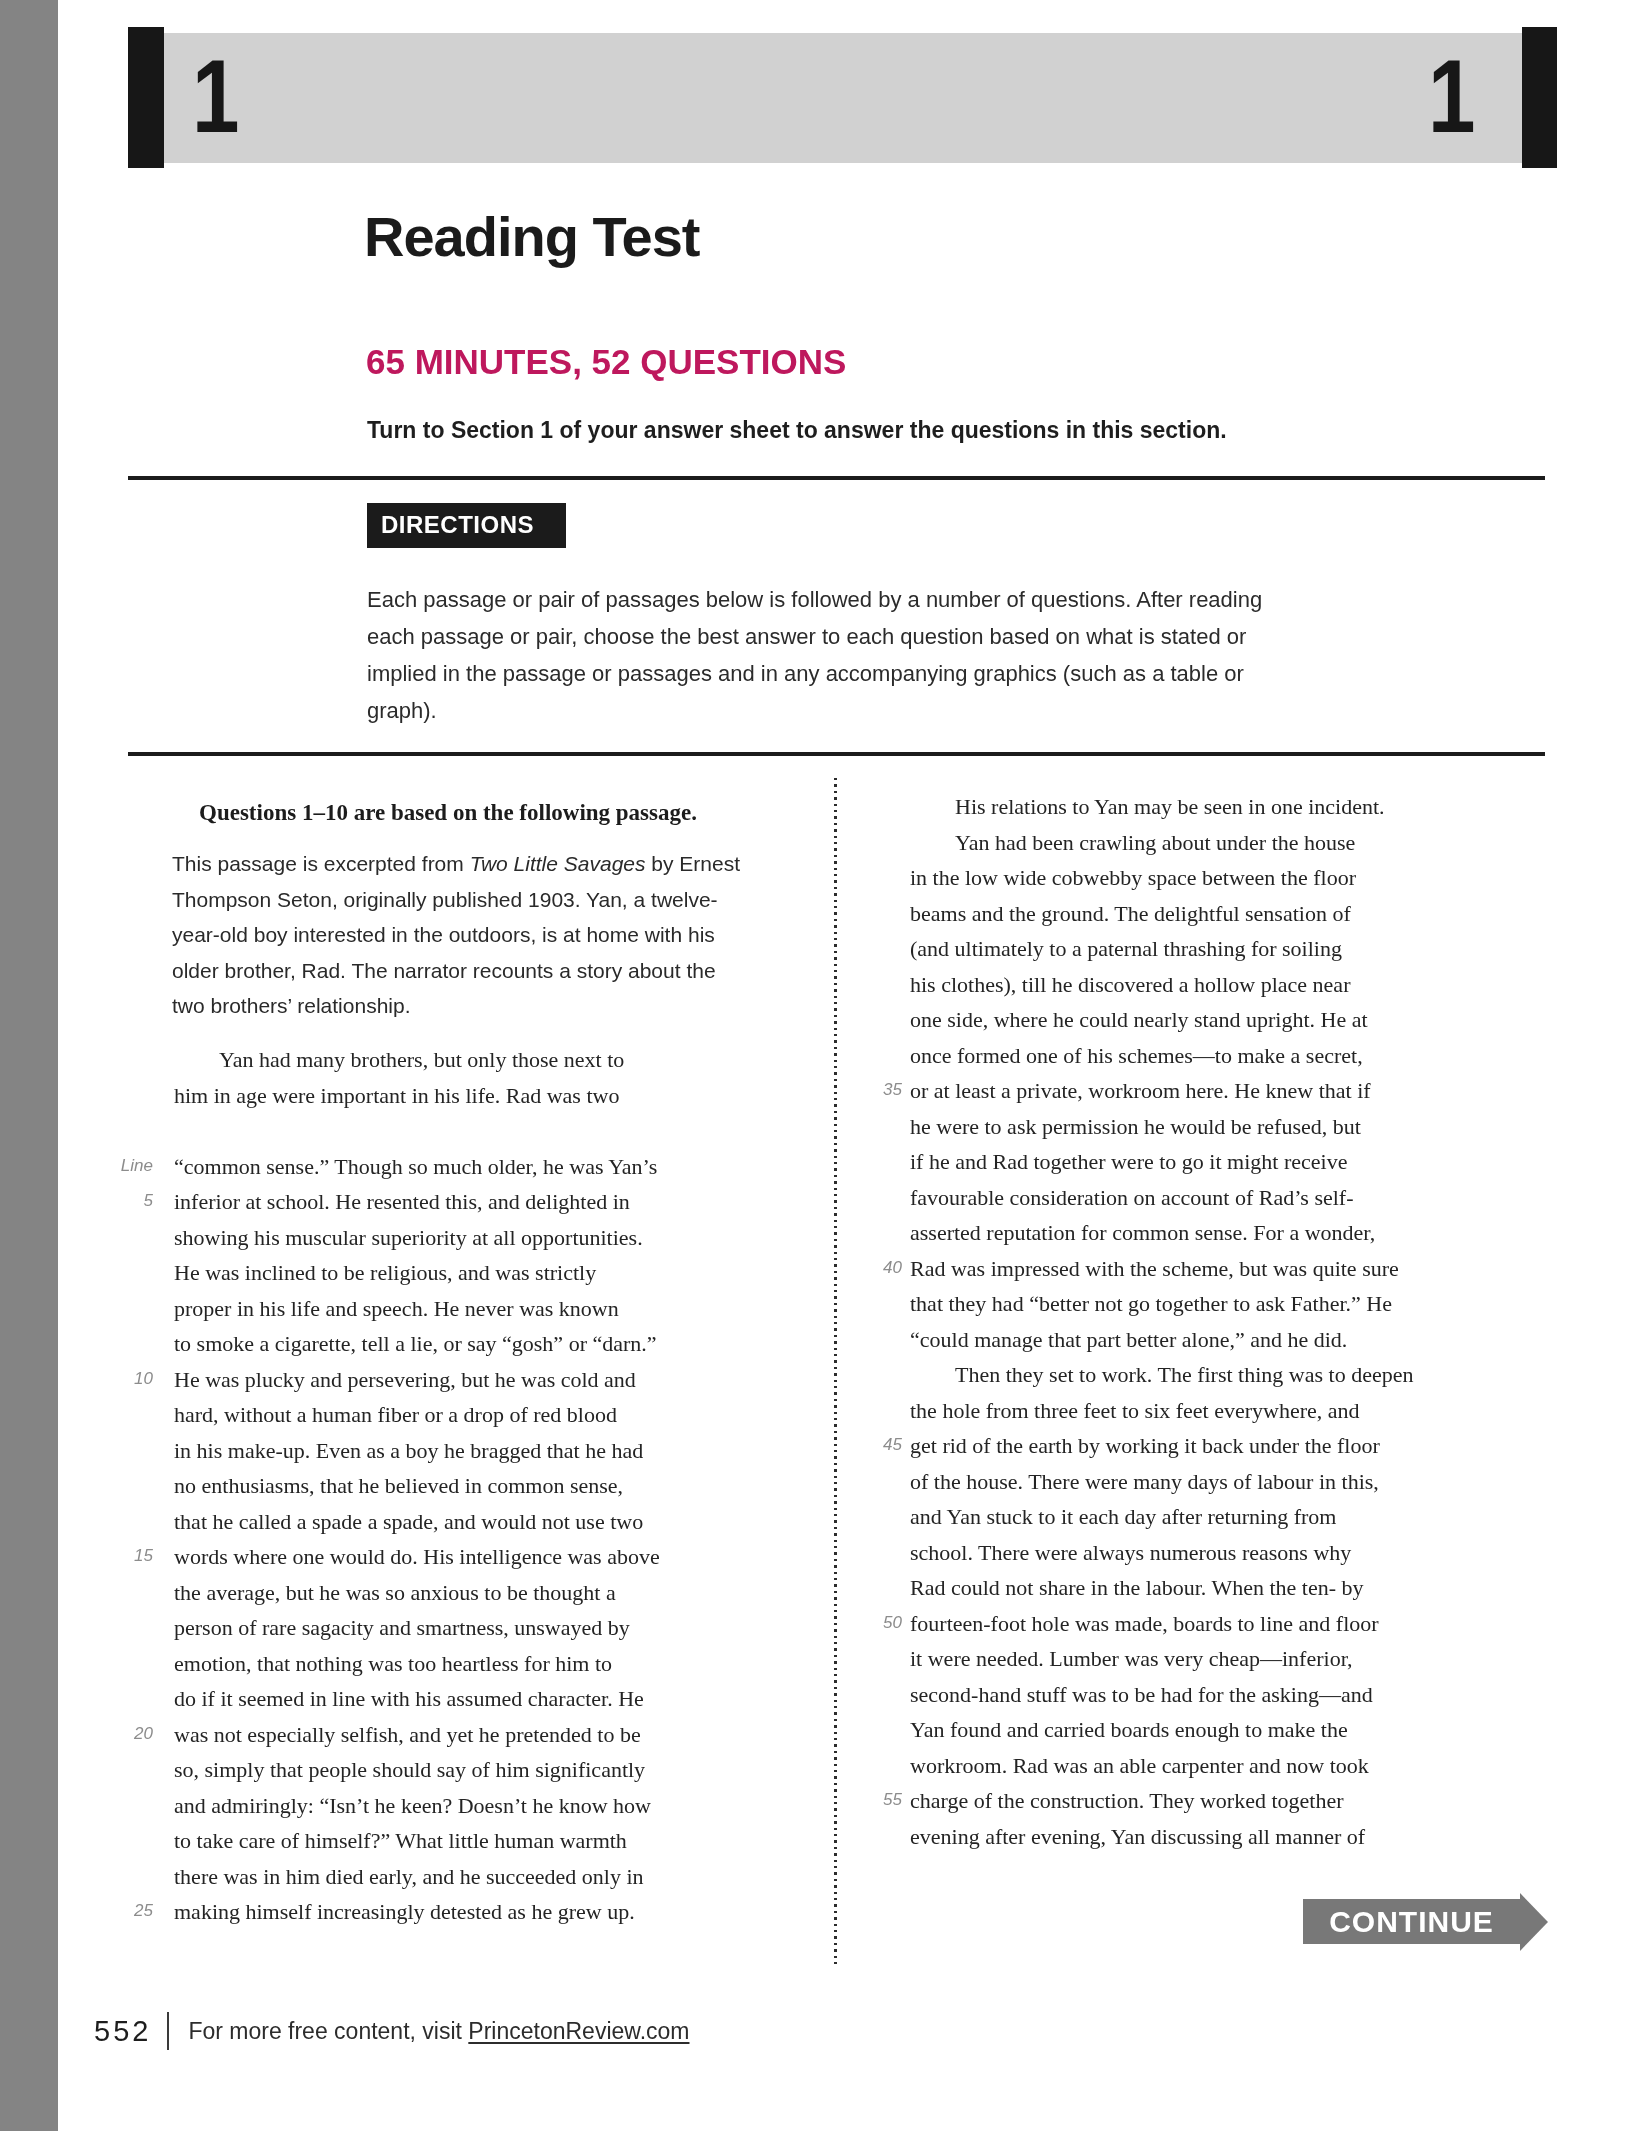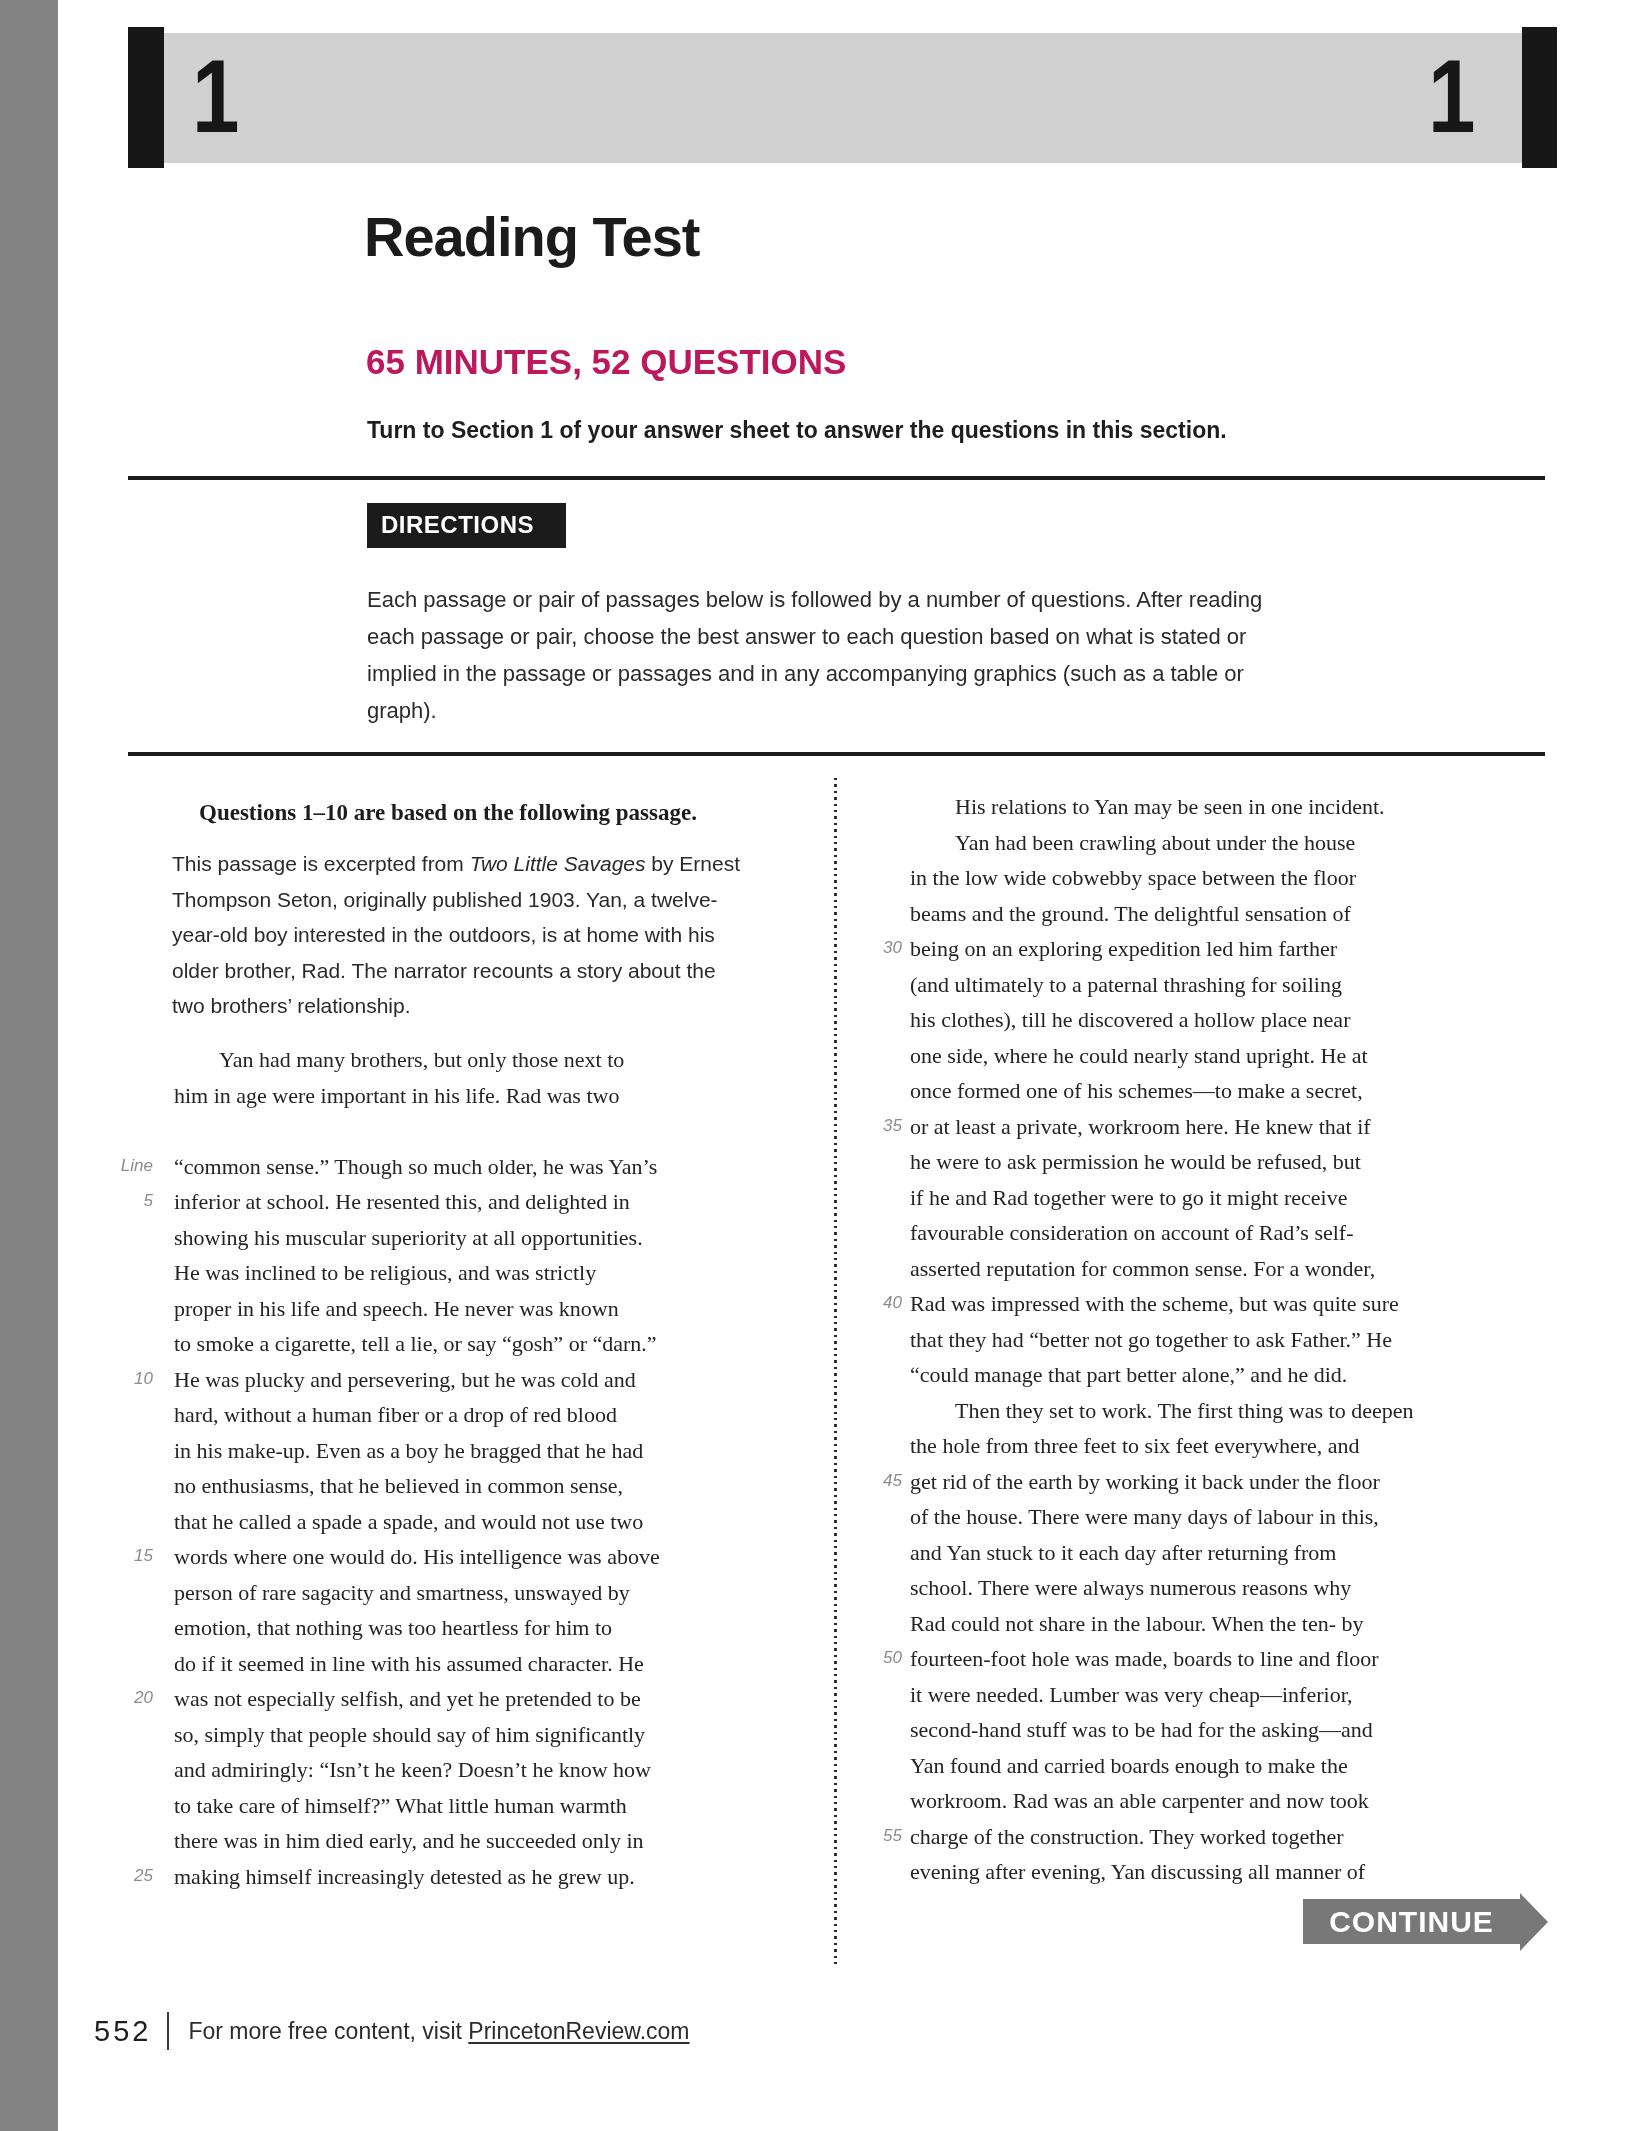--- a/index.html
+++ b/index.html
@@ -157,20 +157,24 @@
         <div class="pline">
           <span class="ln"></span>
           <span class="lt">that he called a spade a spade, and would not use two</span>
         </div>
         <div class="pline">
           <span class="ln">15</span>
           <span class="lt">words where one would do. His intelligence was above</span>
         </div>
         <div class="pline">
           <span class="ln"></span>
+          <span class="lt">the average, but he was so anxious to be thought a</span>
+        </div>
+        <div class="pline">
+          <span class="ln"></span>
           <span class="lt">person of rare sagacity and smartness, unswayed by</span>
         </div>
         <div class="pline">
           <span class="ln"></span>
           <span class="lt">emotion, that nothing was too heartless for him to</span>
         </div>
         <div class="pline">
           <span class="ln"></span>
           <span class="lt">do if it seemed in line with his assumed character. He</span>
         </div>
@@ -213,24 +217,20 @@
           <span class="ln"></span>
           <span class="lt ind">Yan had been crawling about under the house</span>
         </div>
         <div class="pline">
           <span class="ln"></span>
           <span class="lt">in the low wide cobwebby space between the floor</span>
         </div>
         <div class="pline">
           <span class="ln"></span>
           <span class="lt">beams and the ground. The delightful sensation of</span>
-        </div>
-        <div class="pline">
-          <span class="ln">30</span>
-          <span class="lt">being on an exploring expedition led him farther</span>
         </div>
         <div class="pline">
           <span class="ln"></span>
           <span class="lt">(and ultimately to a paternal thrashing for soiling</span>
         </div>
         <div class="pline">
           <span class="ln"></span>
           <span class="lt">his clothes), till he discovered a hollow place near</span>
         </div>
         <div class="pline">

